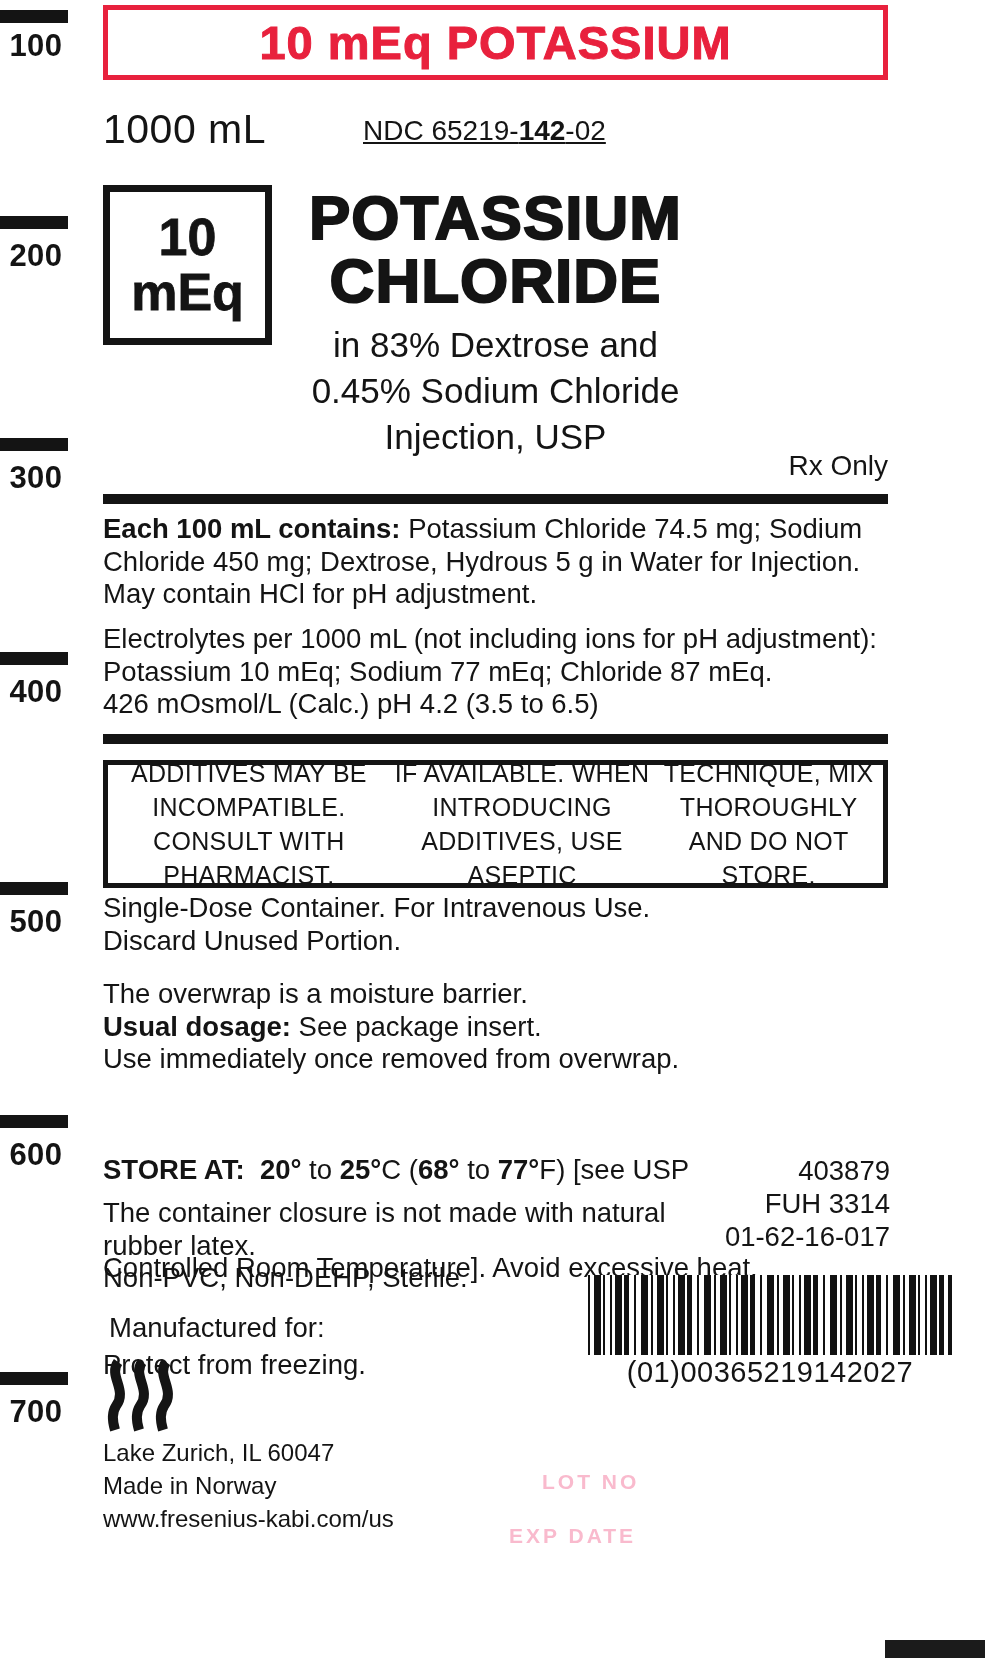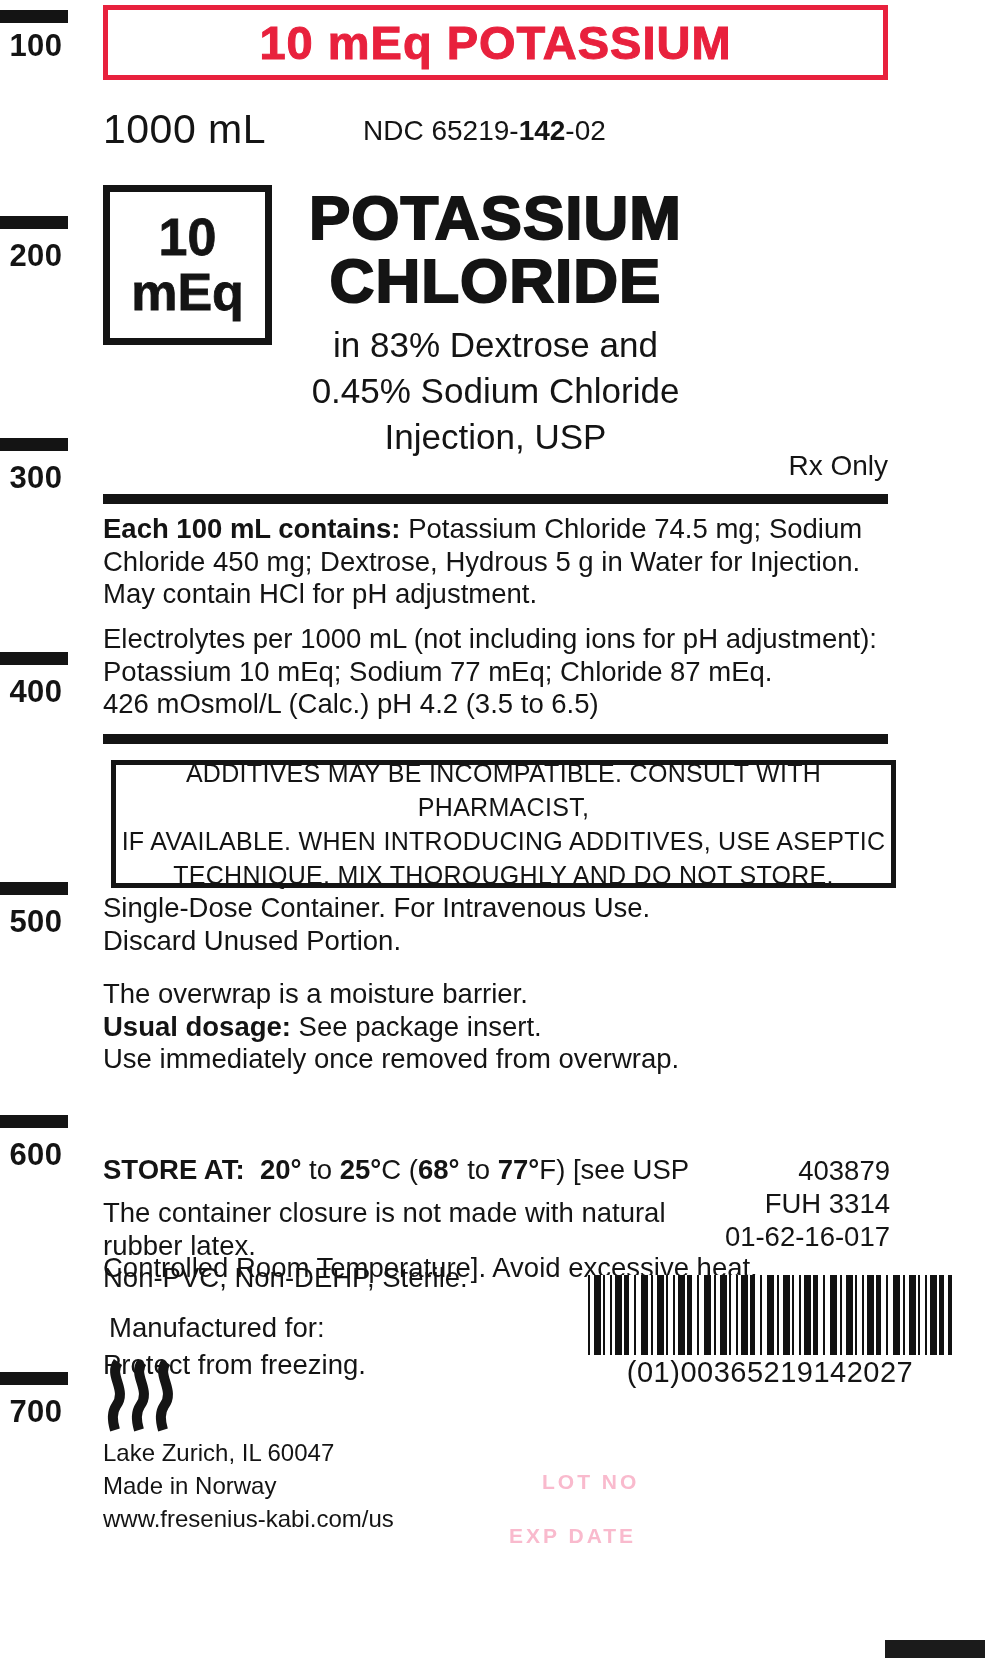--- a/index.html
+++ b/index.html
@@ -10,42 +10,42 @@
   .abs{position:absolute;}
   
   .tick-bar{position:absolute;left:0;width:68px;height:13px;background:var(--ink,#141414);}
   .tick-label{position:absolute;left:0;width:72px;text-align:center;font-size:31px;font-weight:bold;letter-spacing:.5px;}
   
   #banner{left:103px;top:5px;width:775px;height:65px;border:5px solid var(--red,#E8213D);
     display:flex;align-items:center;justify-content:center;}
   #banner .txt{color:var(--red,#E8213D);font-size:47px;font-weight:bold;letter-spacing:1px;-webkit-text-stroke:1px var(--red,#E8213D);}
   
   #volume{left:103px;top:106px;font-size:41px;letter-spacing:.5px;}
-  #ndc{left:363px;top:115px;font-size:28px;}
+  #ndc{left:363px;top:115px;font-size:28px;text-decoration:underline;}
   #ndc b{font-weight:bold;}
   #brand{left:740px;top:96px;width:195px;height:78px;}
   #brand .word{position:absolute;left:0;top:20px;font-size:37px;white-space:nowrap;}
   #brand .w-free{font-weight:bold;}
   #brand .w-flex{font-style:italic;margin-left:6px;}
   #brand sup{font-size:16px;vertical-align:28px;font-style:normal;font-weight:normal;}
   #brand svg{position:absolute;left:30px;}
   
   #strength-box{left:103px;top:185px;width:155px;height:146px;border:7px solid var(--ink,#141414);
     display:flex;flex-direction:column;align-items:center;justify-content:center;line-height:1.05;}
   #strength-box .s{font-size:52px;font-weight:bold;-webkit-text-stroke:.8px var(--ink,#141414);}
   .title-line{left:103px;width:785px;text-align:center;font-weight:bold;font-size:62px;letter-spacing:1px;-webkit-text-stroke:2px var(--ink,#141414);}
   .sub-line{left:103px;width:785px;text-align:center;font-size:35px;}
   #rx-only{left:103px;top:450px;width:785px;text-align:right;font-size:28px;}
   .rule{left:103px;width:785px;height:10px;background:var(--ink,#141414);}
   
   .para{left:103px;width:790px;font-size:27.5px;line-height:32.5px;}
   .para b{font-weight:bold;}
   #additives-box{left:103px;top:760px;width:775px;height:118px;border:5px solid var(--ink,#141414);
-    display:flex;flex-direction:column;align-items:center;justify-content:center;text-align:center;
-    font-size:25px;line-height:34px;letter-spacing:.3px;margin-left:8px;}
+    display:flex;flex-direction:row;align-items:center;text-align:center;
+    font-size:25px;line-height:34px;letter-spacing:.3px;}
   #codes{left:103px;top:1154px;width:787px;text-align:right;font-size:27.5px;line-height:33px;}
   
   #mfr-for{left:109px;top:1312px;font-size:27.5px;}
   #kabi-icon{left:103px;top:1358px;}
   #kabi-name{left:200px;top:1372px;font-size:27px;font-weight:bold;line-height:29px;letter-spacing:.5px;-webkit-text-stroke:.6px var(--ink,#141414);}
   #address{left:103px;top:1436px;font-size:24px;line-height:33px;}
   
   #barcode{left:588px;top:1275px;width:364px;height:80px;
     background:repeating-linear-gradient(90deg,
       #111 0 2px,#fff 2px 6px,#111 6px 13px,#fff 13px 15px,#111 15px 17px,#fff 17px 22px,

